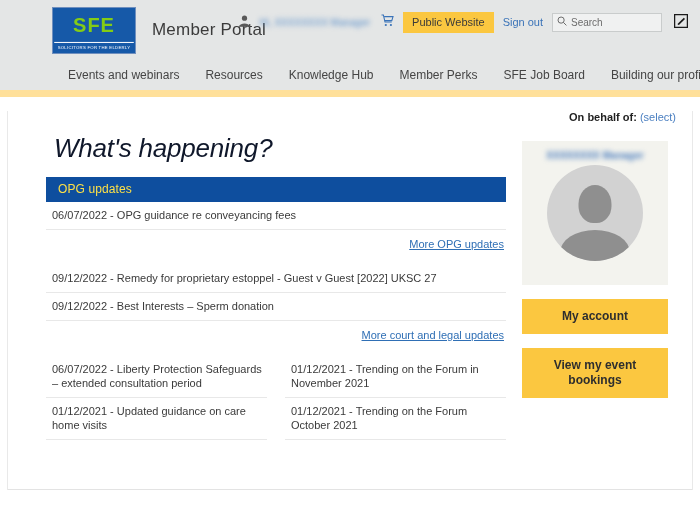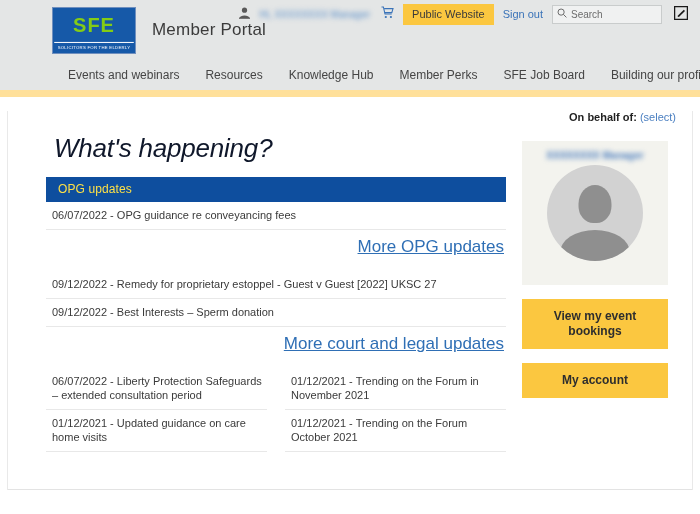--- a/index.html
+++ b/index.html
@@ -69,21 +69,21 @@
   .portal-title {
     margin-left: 16px;
     font-size: 17px;
     color: #3b3b3b;
     letter-spacing: .2px;
   }
 
   .header-right {
     position: absolute;
     right: 12px;
-    top: 4px;
+    top: 12px;
     display: flex;
     align-items: center;
     gap: 9px;
     height: 20px;
   }
 
   .person-icon { display: inline-block; }
 
   .user-name-blur {
     color: #5b8fc9;
@@ -228,21 +228,21 @@
     padding: 6px 4px 7px 6px;
     border-bottom: 1px solid #e8e8e8;
   }
   .panel-row:last-child { border-bottom: none; }
 
   .panel-more {
     text-align: right;
     padding: 7px 2px 0 0;
   }
   .panel-more a {
-    font-size: 17px;
+    font-size: 11px;
     color: #2f6fb5;
     text-decoration: underline;
   }
 
   .two-col {
     display: flex;
     gap: 18px;
   }
   .two-col .panel { width: 221px; margin-bottom: 0; }
 
@@ -445,22 +445,22 @@
       <div class="side-col">
 
         <div class="profile-card">
           <div class="profile-name-blur">XXXXXXXX Manager</div>
           <div class="avatar">
             <div class="head"></div>
             <div class="body"></div>
           </div>
         </div>
 
+        <a class="side-btn" href="#">My account</a>
         <a class="side-btn" href="#">View my event bookings</a>
-        <a class="side-btn" href="#">My account</a>
 
       </div>
 
     </div>
 
     <div class="strip-rule"></div>
   </div>
 </div>
 
 </body></html>

